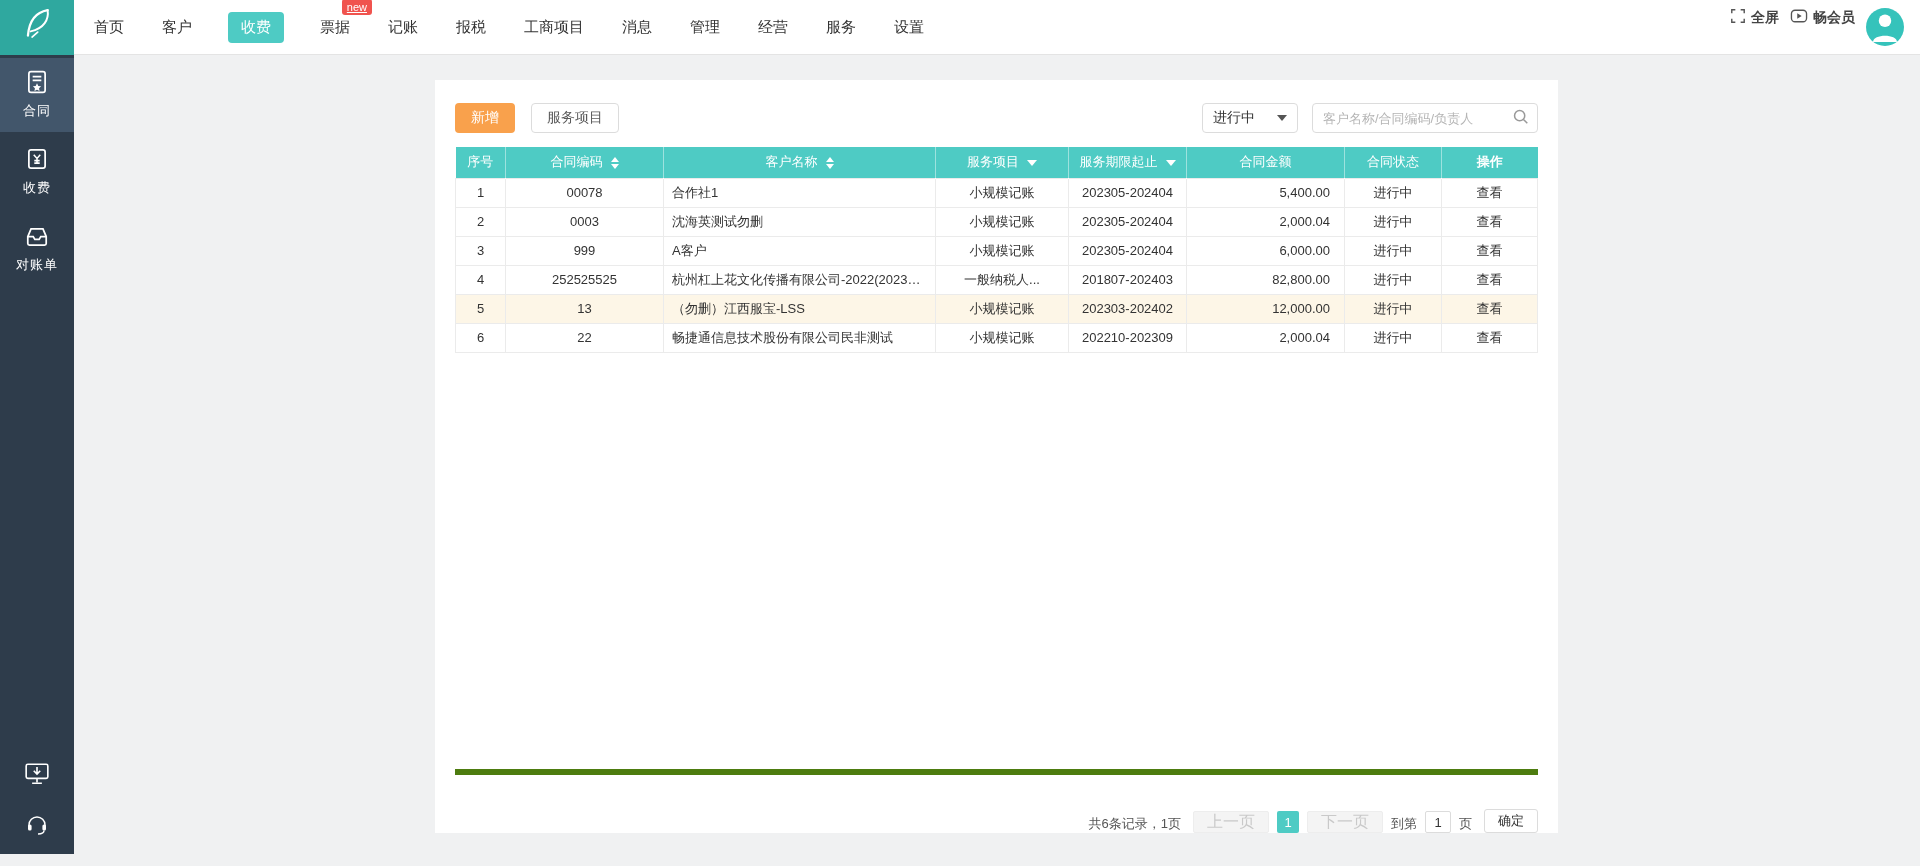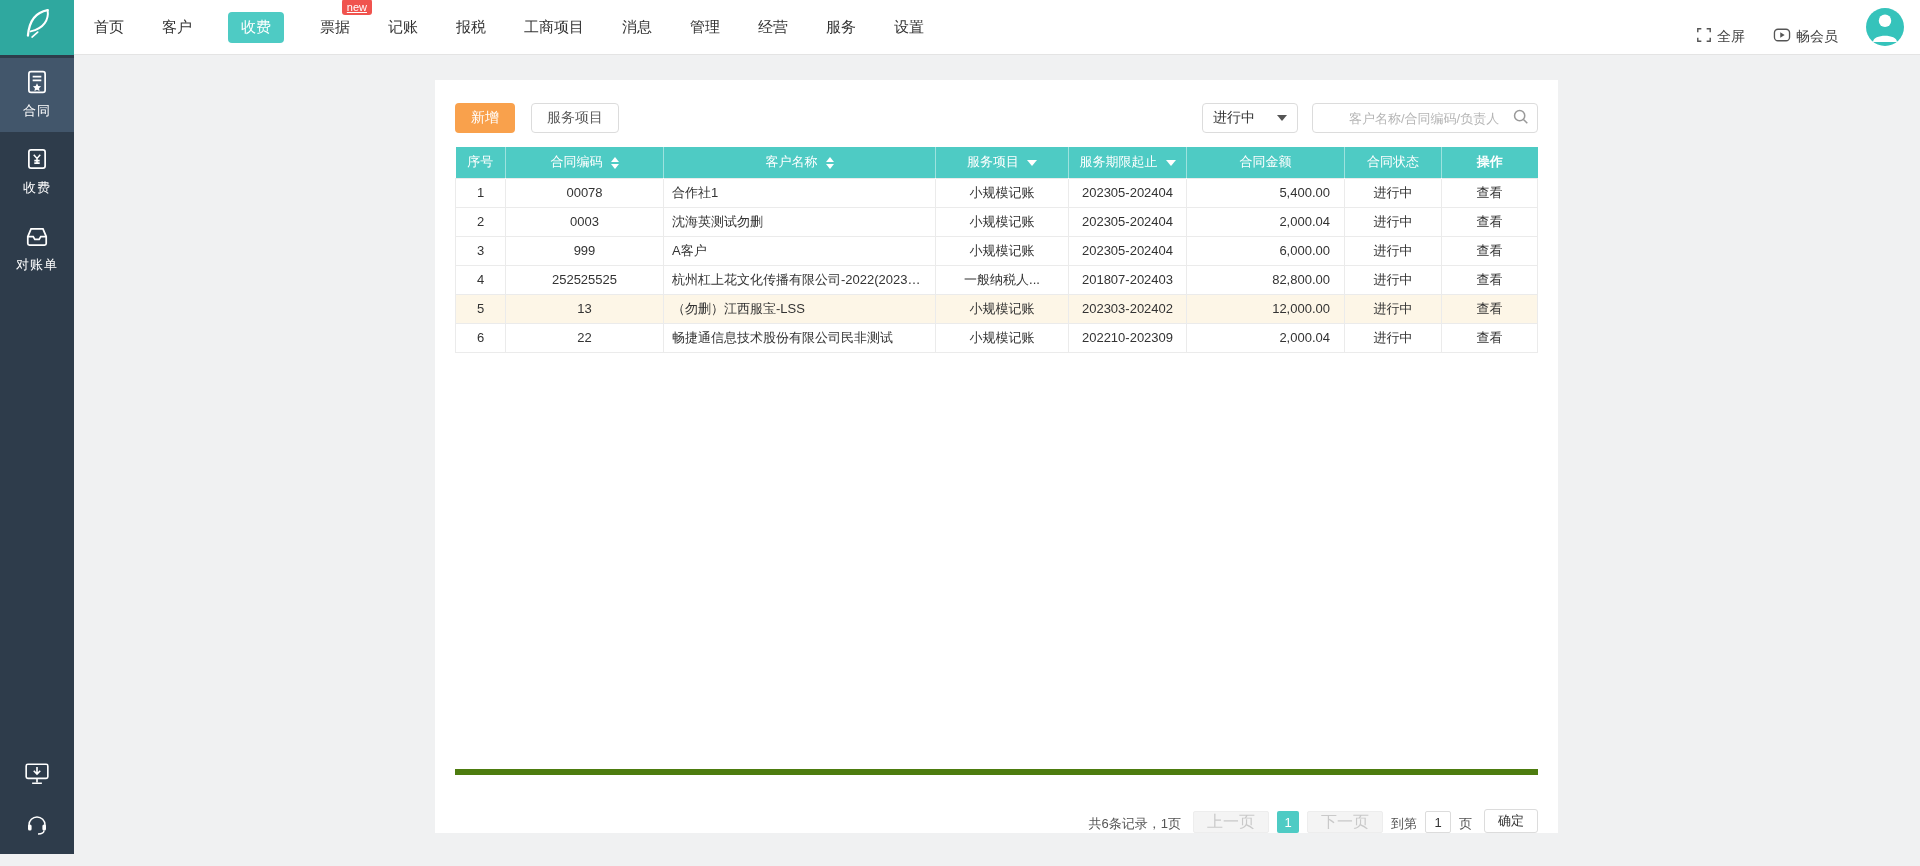--- a/index.html
+++ b/index.html
@@ -10,21 +10,21 @@
   }
   
   .topnav { position:absolute; top:0; left:0; width:1920px; height:55px;
     background:#fff; border-bottom:1px solid #e4e4e4; display:flex; align-items:center; z-index:20; }
   .logo { width:74px; height:55px; background:#2fa89f; display:flex; align-items:center; justify-content:center; flex:0 0 74px; cursor:pointer; }
   .nav-items { display:flex; align-items:center; margin-left:18px; gap:34px; height:100%; }
   .nav-item { font-size:15px; color:#333; cursor:pointer; position:relative; padding:6px 2px; white-space:nowrap; }
   .nav-item.active { background:#4ecbc4; color:#fff; padding:6px 13px; border-radius:4px; }
   .nav-badge { position:absolute; top:-13px; right:-20px; background:#f0534e; color:#fff;
     font-size:11px; line-height:14px; padding:1px 5px; border-radius:3px;text-decoration:underline; }
-  .nav-right { margin-left:auto; display:flex; align-items:flex-end; gap:28px; margin-right:16px; }
+  .nav-right { margin-left:auto; display:flex; align-items:flex-start; gap:11px; margin-right:16px;font-weight:bold; }
   .nav-tool { display:flex; align-items:center; gap:5px; font-size:14px; color:#444; cursor:pointer; }
   .avatar { width:38px; height:38px; border-radius:50%; background:#35c3bb; display:flex; align-items:flex-end; justify-content:center; overflow:hidden; cursor:pointer; }
   
   .sidebar { position:absolute; top:55px; left:0; bottom:12px; width:74px; background:#2e3c4b;
     display:flex; flex-direction:column; z-index:10; }
   .side-item { padding:11px 0 12px; text-align:center; color:#fff; cursor:pointer; margin-top:3px; }
   .side-item.active { background:#42566b; }
   .side-icon { display:block; height:28px; }
   .side-label { display:block; font-size:13px; margin-top:5px; letter-spacing:1px; }
   .side-bottom { margin-top:auto; display:flex; flex-direction:column; align-items:center; gap:24px; padding-bottom:16px; }
@@ -37,21 +37,21 @@
   .btn-add { height:30px; padding:0 16px; background:#f9a14c; color:#fff; border:none; border-radius:4px;
     font-size:14px; cursor:pointer; font-family:inherit; }
   .btn-service { height:30px; padding:0 15px; background:#fff; color:#5a5a5a; border:1px solid #dcdcdc;
     border-radius:4px; font-size:14px; cursor:pointer; margin-left:16px; font-family:inherit; }
   .toolbar-right { margin-left:auto; display:flex; align-items:center; gap:14px; }
   .select { width:96px; height:30px; border:1px solid #dcdcdc; border-radius:4px; background:#fff;
     display:flex; align-items:center; justify-content:space-between; padding:0 10px; font-size:14px; color:#333; cursor:pointer; }
   .caret { width:0; height:0; border-left:5px solid transparent; border-right:5px solid transparent; border-top:6px solid #555; }
   .search { width:226px; height:30px; border:1px solid #dcdcdc; border-radius:4px; background:#fff;
     display:flex; align-items:center; padding:0 8px 0 10px; }
-  .search input { border:none; outline:none; flex:1; font-size:13px; color:#333; font-family:inherit; min-width:0;margin-left:26px; }
+  .search input { border:none; outline:none; flex:1; font-size:13px; color:#333; font-family:inherit; min-width:0; }
   .search input::placeholder { color:#b5b5b5; }
   
   .table-wrap { padding:0 20px; }
   table { width:100%; border-collapse:collapse; table-layout:fixed; }
   thead th { background:#4ecbc4; color:#fff; font-weight:normal; font-size:13px; height:31px;
     border-right:1px solid rgba(255,255,255,.45); white-space:nowrap; }
   thead th:last-child { border-right:none;font-weight:bold; }
   thead th[data-interactable="true"] { cursor:pointer; }
   tbody td { font-size:13px; color:#333; height:29px; border:1px solid #ebebeb; text-align:center;
     padding:0 8px; white-space:nowrap; overflow:hidden; text-overflow:ellipsis; background:#fff; }

